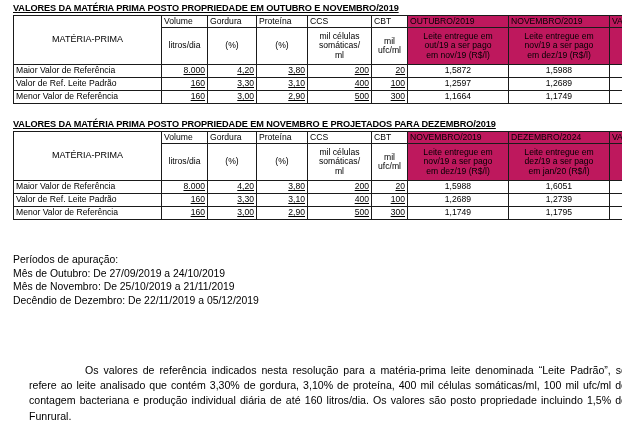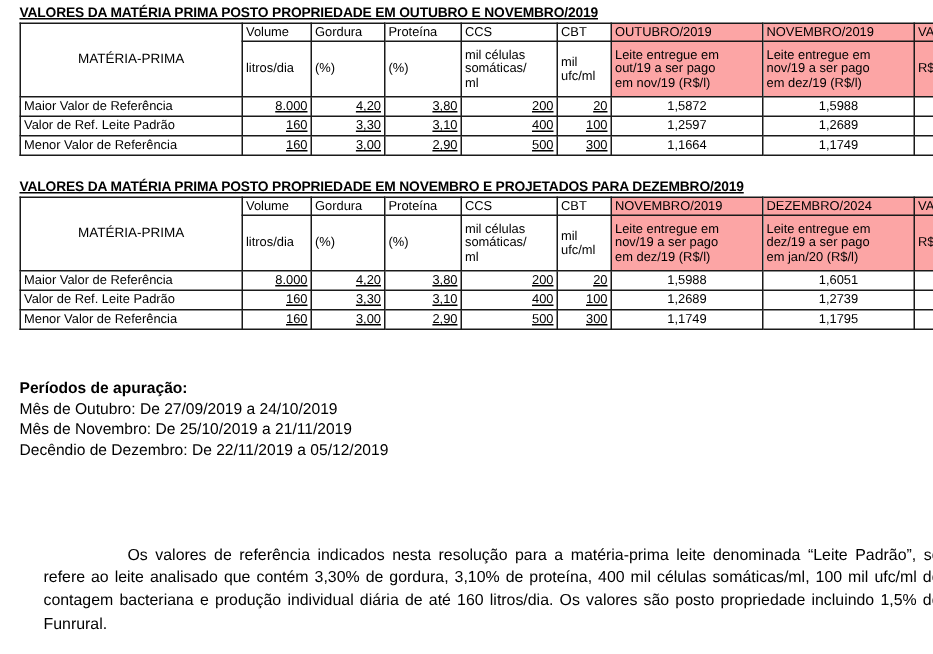--- a/index.html
+++ b/index.html
@@ -51,30 +51,30 @@
     vertical-align: middle;
     overflow: hidden;
   }
   
   .h-top td {
     text-align: left;
     height: 11px;
     white-space: nowrap;
   }
   .h-sub td {
-    text-align: left;
+    text-align: center;
     height: 36px;
   }
   td.matprima {
     text-align: center;
     vertical-align: middle;
     font-size: 9px;
   }
   .hl {
-    background: #fca5a5;
+    background: #be185d;
   }
   .data-row td {
     height: 12px;
   }
   td.lbl {
     text-align: left;
     padding-left: 3px;
     font-size: 8.6px;
     white-space: nowrap;
     margin-left: 35px;
@@ -104,21 +104,21 @@
   col.c-var  { width: 63px; }
 
   
   .periods {
     position: absolute;
     left: 13px;
     font-size: 10.4px;
     line-height: 13.6px;
   }
   .periods .ptitle {
-    font-weight: bold;
+    font-weight: normal;
     margin: 0;
   }
   .periods .pline {
     margin: 0;
     white-space: nowrap;
   }
 
   
   .para {
     position: absolute;

